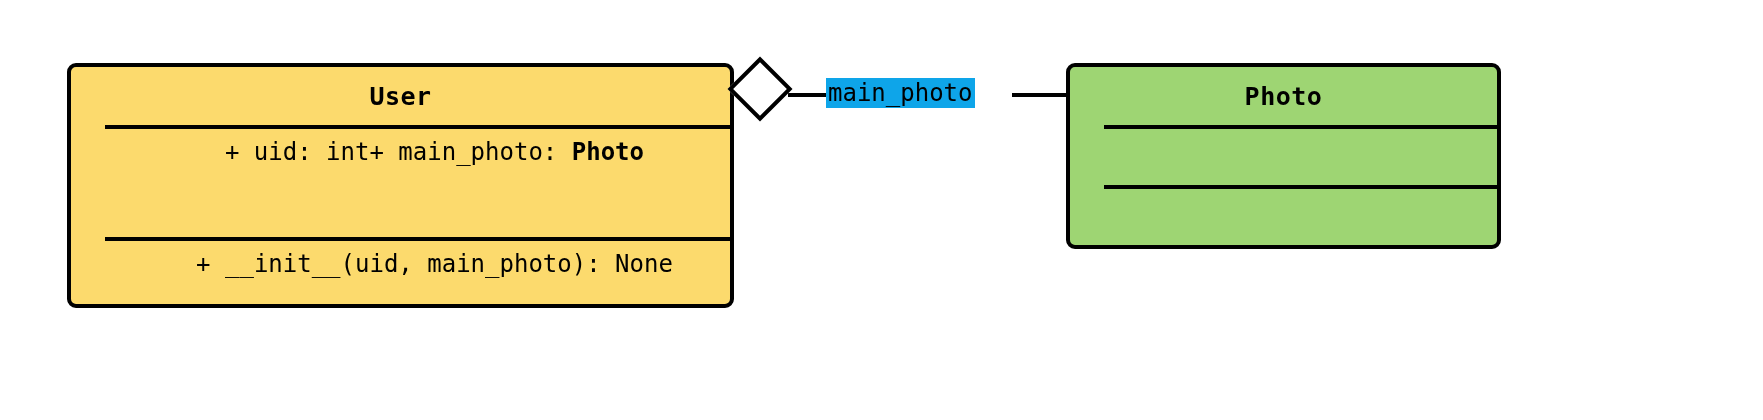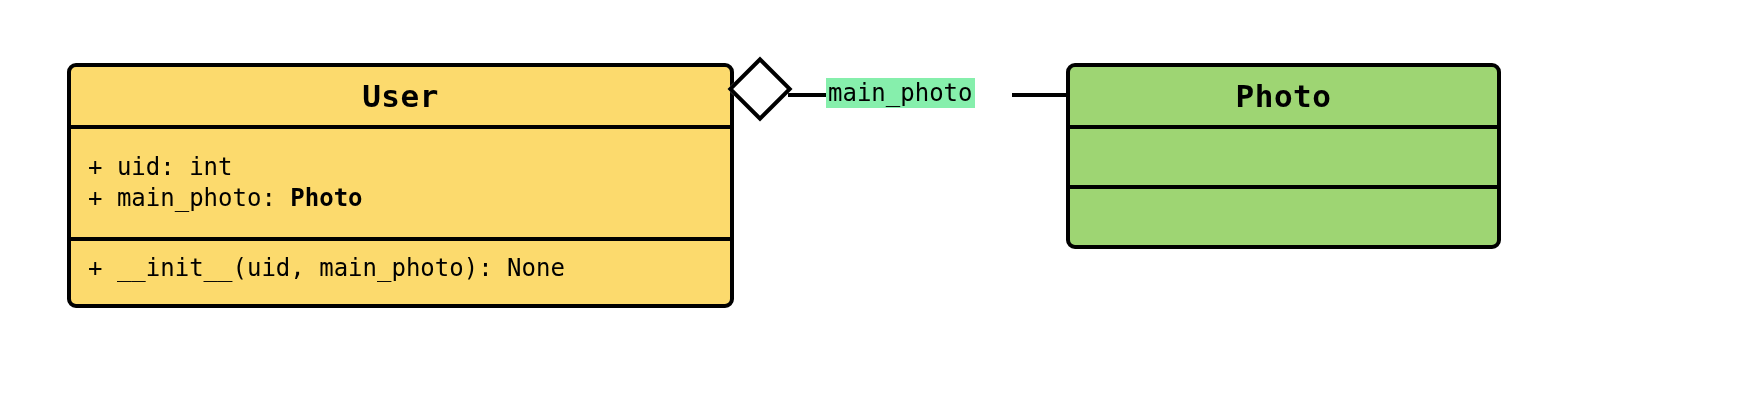--- a/index.html
+++ b/index.html
@@ -37,29 +37,30 @@
     position: relative;
   }
   .uml-compartment + .uml-compartment {
     border-top: 4px solid #000000;
   }
   .uml-title {
     display: flex;
     align-items: center;
     justify-content: center;
     font-weight: bold;
-    font-size: 31px;
+    font-size: 25px;
     letter-spacing: 0.5px;
     color: #000000;
   }
   .uml-members {
     display: flex;
-    flex-direction: column;
+    flex-direction: row;
     justify-content: center;
-    padding: 16px 17px;
+    padding: 8px 17px;
+    margin-left: 34px;
   }
   .uml-member {
     font-size: 24px;
     line-height: 31px;
     white-space: pre;
     color: #000000;
   }
   .uml-member b {
     font-weight: bold;
   }
@@ -115,21 +116,21 @@
     transform: rotate(45deg);
     box-sizing: content-box;
   }
   #assoc-label {
     position: absolute;
     left: 826px;
     top: 78px;
     font-size: 24px;
     line-height: 30px;
     color: #000000;
-    background: #86efac;
+    background: #0ea5e9;
     padding: 0 2px;
     white-space: pre;
   }
 </style>
 </head>
 <body>
 
 <div id="diagram-canvas">
 
   <div class="uml-class" id="class-user">

